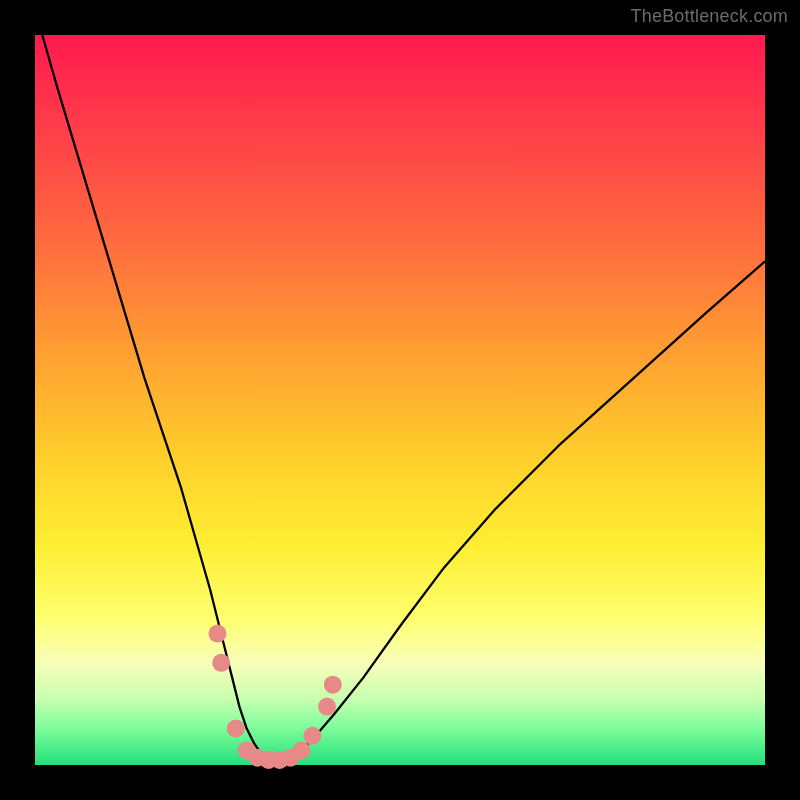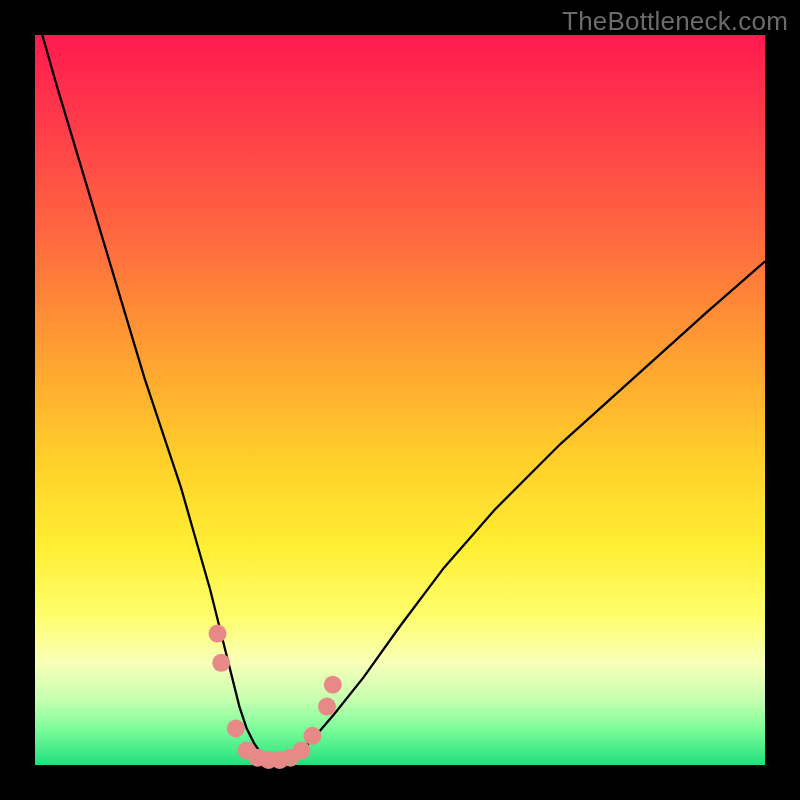--- a/index.html
+++ b/index.html
@@ -39,21 +39,21 @@
       #c7ffb0 91%,
       #7dfd9a 95%,
       #21e07c 100%
     );
   }
   .watermark {
     position: absolute;
     top: 6px;
     right: 12px;
     color: #6b6b6b;
-    font-size: 26px;
+    font-size: 18px;
     letter-spacing: 0.2px;
     user-select: none;
   }
   svg.curve {
     position: absolute;
     left: 0;
     top: 0;
     width: 730px;
     height: 730px;
     overflow: visible;

